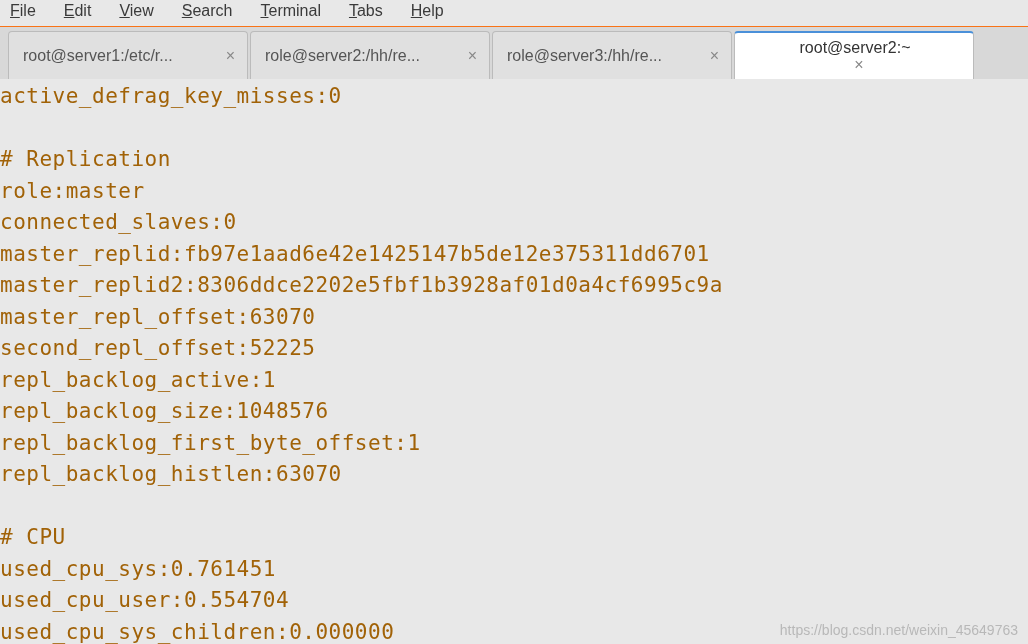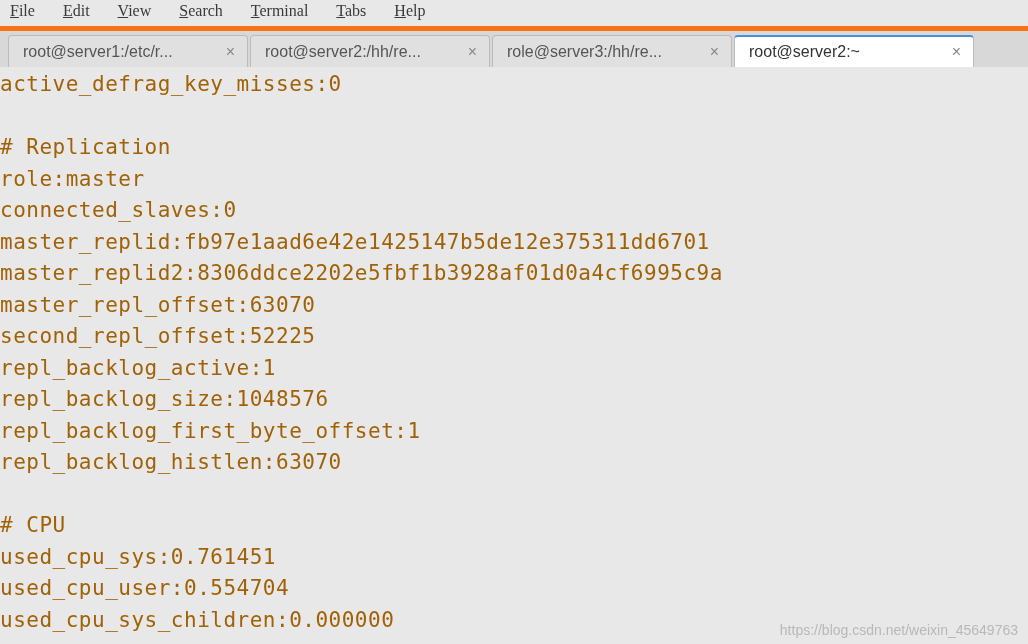--- a/index.html
+++ b/index.html
@@ -17,29 +17,28 @@
     }
     .menubar {
       display: flex;
       gap: 28px;
       padding: 2px 10px 6px 10px;
       font-size: 16px;
       color: #3a3a3a;
     }
     .menubar span {
       cursor: pointer;
-      font-family: Liberation Serif, serif;
     }
     .menubar span u {
       text-decoration: underline;
     }
     .tabbar {
       display: flex;
       background: #d8d8d8;
-      border-top: 5px solid #f97316;
+      border-top: 1px solid #f97316;
       padding-top: 4px;
       padding-left: 8px;
     }
     .tab {
       display: flex;
       align-items: center;
       padding: 6px 12px 6px 14px;
       font-size: 16px;
       color: #555;
       background: #e0e0e0;
@@ -49,20 +48,21 @@
       margin-right: 2px;
       min-width: 240px;
       max-width: 250px;
       cursor: pointer;
       position: relative;
     }
     .tab.active {
       background: #fff;
       border-top: 2px solid #4a90d9;
       color: #333;
+      flex-direction: column;
     }
     .tab-label {
       flex: 1;
       white-space: nowrap;
       overflow: hidden;
       text-overflow: ellipsis;
     }
     .tab-close {
       color: #888;
       font-size: 16px;
@@ -101,21 +101,21 @@
   <span><span><u>T</u>abs</span></span>
   <span><span><u>H</u>elp</span></span>
 </div>
 
 <div class="tabbar">
   <div class="tab">
     <span class="tab-label">root@server1:/etc/r...</span>
     <span class="tab-close">×</span>
   </div>
   <div class="tab">
-    <span class="tab-label">root@server2:/hh/re...</span>
+    <span class="tab-label">role@server2:/hh/re...</span>
     <span class="tab-close">×</span>
   </div>
   <div class="tab">
     <span class="tab-label">role@server3:/hh/re...</span>
     <span class="tab-close">×</span>
   </div>
   <div class="tab active">
     <span class="tab-label">root@server2:~</span>
     <span class="tab-close">×</span>
   </div>

